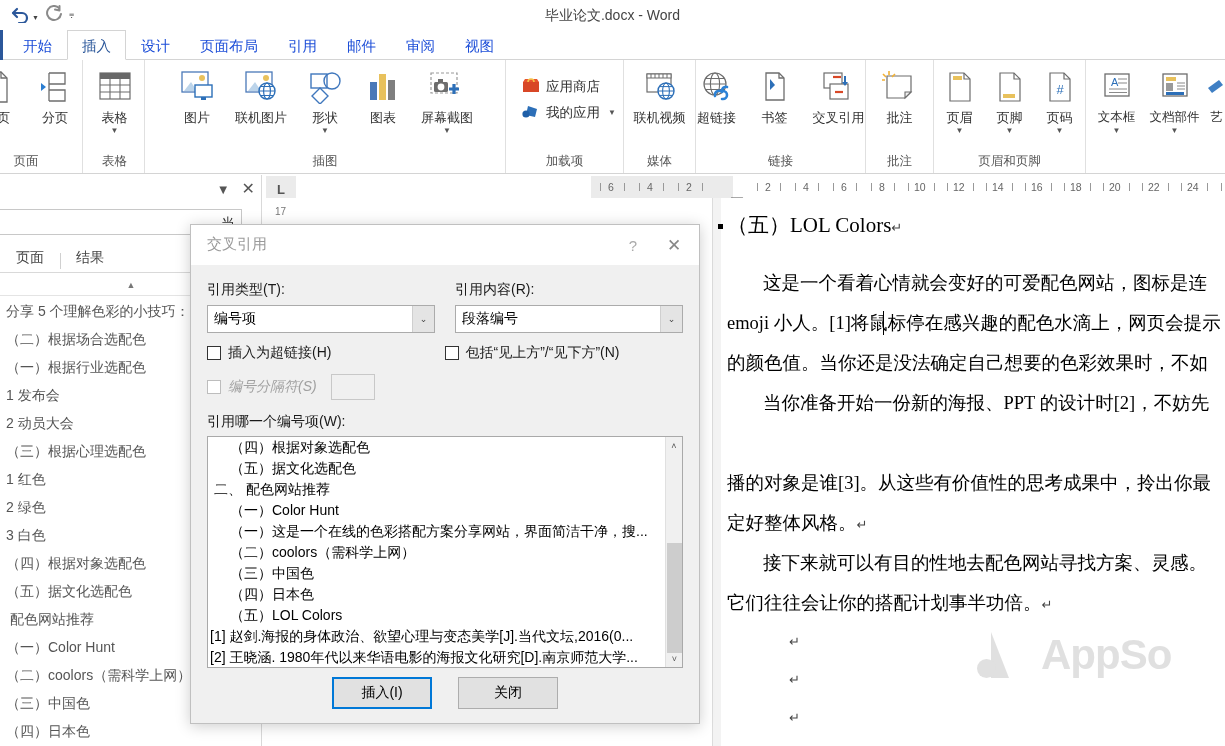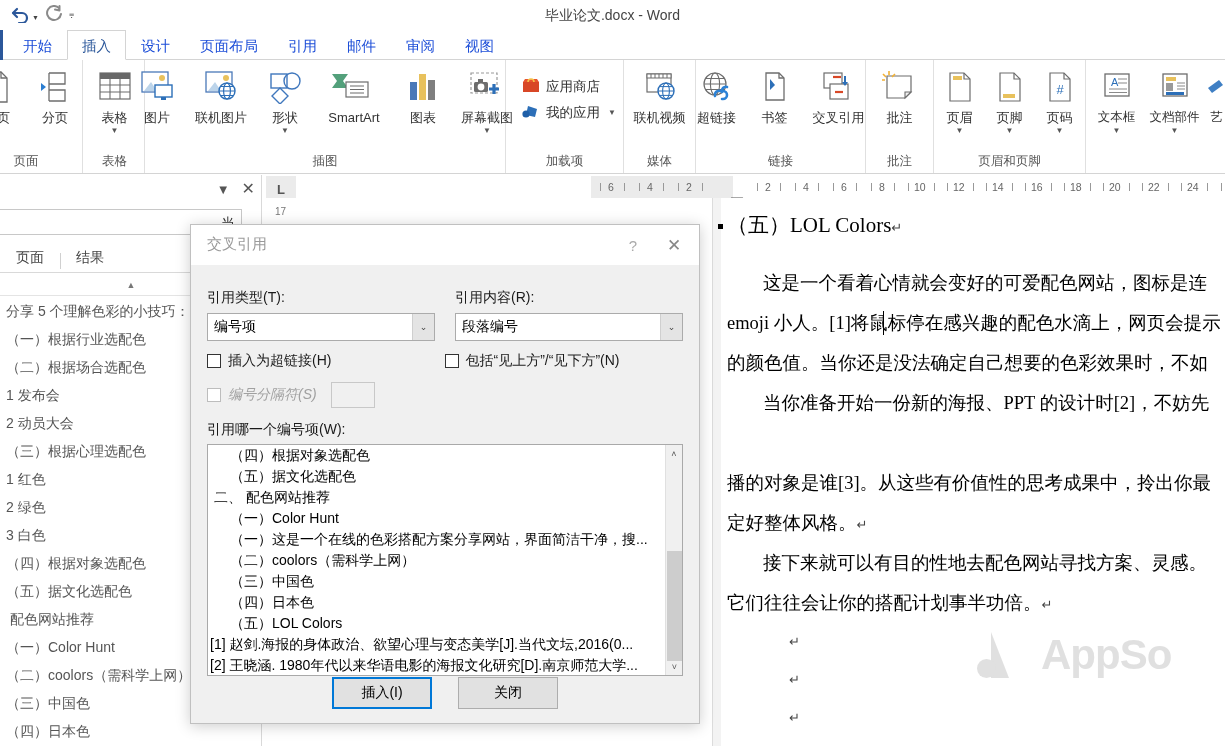--- a/index.html
+++ b/index.html
@@ -184,21 +184,21 @@
   .dlg-help {
     position: absolute; right: 54px; top: 9px; width: 24px; height: 22px;
     display:flex; align-items:center; justify-content:center;
     color: #aaa; font-size: 15px;
   }
   .dlg-close {
     position: absolute; right: 12px; top: 9px; width: 26px; height: 22px;
     display:flex; align-items:center; justify-content:center;
     color: #888; font-size: 17px;
   }
-  .dlg-body { position: relative; padding: 12px 16px; }
+  .dlg-body { position: relative; padding: 4px 16px; }
   .dlg-label { font-size: 14px; color: #1a1a1a; }
   .combo {
     height: 28px; border: 1px solid #ababab; background: #fff;
     display: flex; align-items: center; position: relative;
   }
   .combo-val { flex: 1; font-size: 14px; color: #000; padding-left: 6px; white-space: nowrap; overflow: hidden; }
   .combo-arrow {
     width: 22px; height: 26px; background: #e4e4e4; border-left: 1px solid #cfcfcf;
     display: flex; align-items: center; justify-content: center; color: #444; font-size: 9px;
   }
@@ -349,30 +349,20 @@
           <div class="glyph">
             <svg width="40" height="34" viewBox="0 0 40 34">
                 <rect x="6" y="4" width="16" height="14" fill="#fff" stroke="#3f77bd" stroke-width="1.4"></rect>
                 <circle cx="27" cy="11" r="8" fill="none" stroke="#3f77bd" stroke-width="1.4"></circle>
                 <path d="M15 18 l8 8 l-8 8 l-8 -8 z" fill="#fff" stroke="#3f77bd" stroke-width="1.4"></path>
               </svg>
           </div>
           <div class="rlabel">形状</div>
           <div class="dd-caret">▼</div>
         </div>
-        <div class="ritem wide" style="width:80px">
-          <div class="glyph">
-            <svg width="48" height="34" viewBox="0 0 48 34">
-                <path d="M2 4 h16 l-5 7 l5 7 h-16 l5-7 z" fill="#53a07b"></path>
-                <rect x="16" y="12" width="22" height="15" fill="#fff" stroke="#6d6d6d" stroke-width="1.2"></rect>
-                <path d="M20 16 h14 M20 19.5 h14 M20 23 h14" stroke="#6d6d6d" stroke-width="1.2"></path>
-              </svg>
-          </div>
-          <div class="rlabel">SmartArt</div>
-        </div>
         <div class="ritem">
           <div class="glyph">
             <svg width="38" height="34" viewBox="0 0 38 34">
                 <rect x="6" y="12" width="7" height="18" fill="#4a79b8"></rect>
                 <rect x="15" y="4" width="7" height="26" fill="#e8c15c"></rect>
                 <rect x="24" y="10" width="7" height="20" fill="#7f7f7f"></rect>
               </svg>
           </div>
           <div class="rlabel">图表</div>
         </div>
@@ -581,22 +571,22 @@
       </div>
     </div>
     <div class="nav-search">当</div>
     <div class="nav-tabs">
       <div class="nav-tab">页面</div>
       <div class="nav-tab">结果</div>
     </div>
     <div class="nav-collapse">▲</div>
     <div class="nav-list">
       <div class="nav-item lvl1">分享 5 个理解色彩的小技巧：</div>
+      <div class="nav-item lvl2">（二）根据场合选配色</div>
       <div class="nav-item lvl2">（一）根据行业选配色</div>
-      <div class="nav-item lvl2">（二）根据场合选配色</div>
       <div class="nav-item lvl3">1 发布会</div>
       <div class="nav-item lvl3">2 动员大会</div>
       <div class="nav-item lvl2">（三）根据心理选配色</div>
       <div class="nav-item lvl3">1 红色</div>
       <div class="nav-item lvl3">2 绿色</div>
       <div class="nav-item lvl3">3 白色</div>
       <div class="nav-item lvl2">（四）根据对象选配色</div>
       <div class="nav-item lvl2">（五）据文化选配色</div>
       <div class="nav-item lvl1" style="padding-left:10px">配色网站推荐</div>
       <div class="nav-item lvl2">（一）Color Hunt</div>

